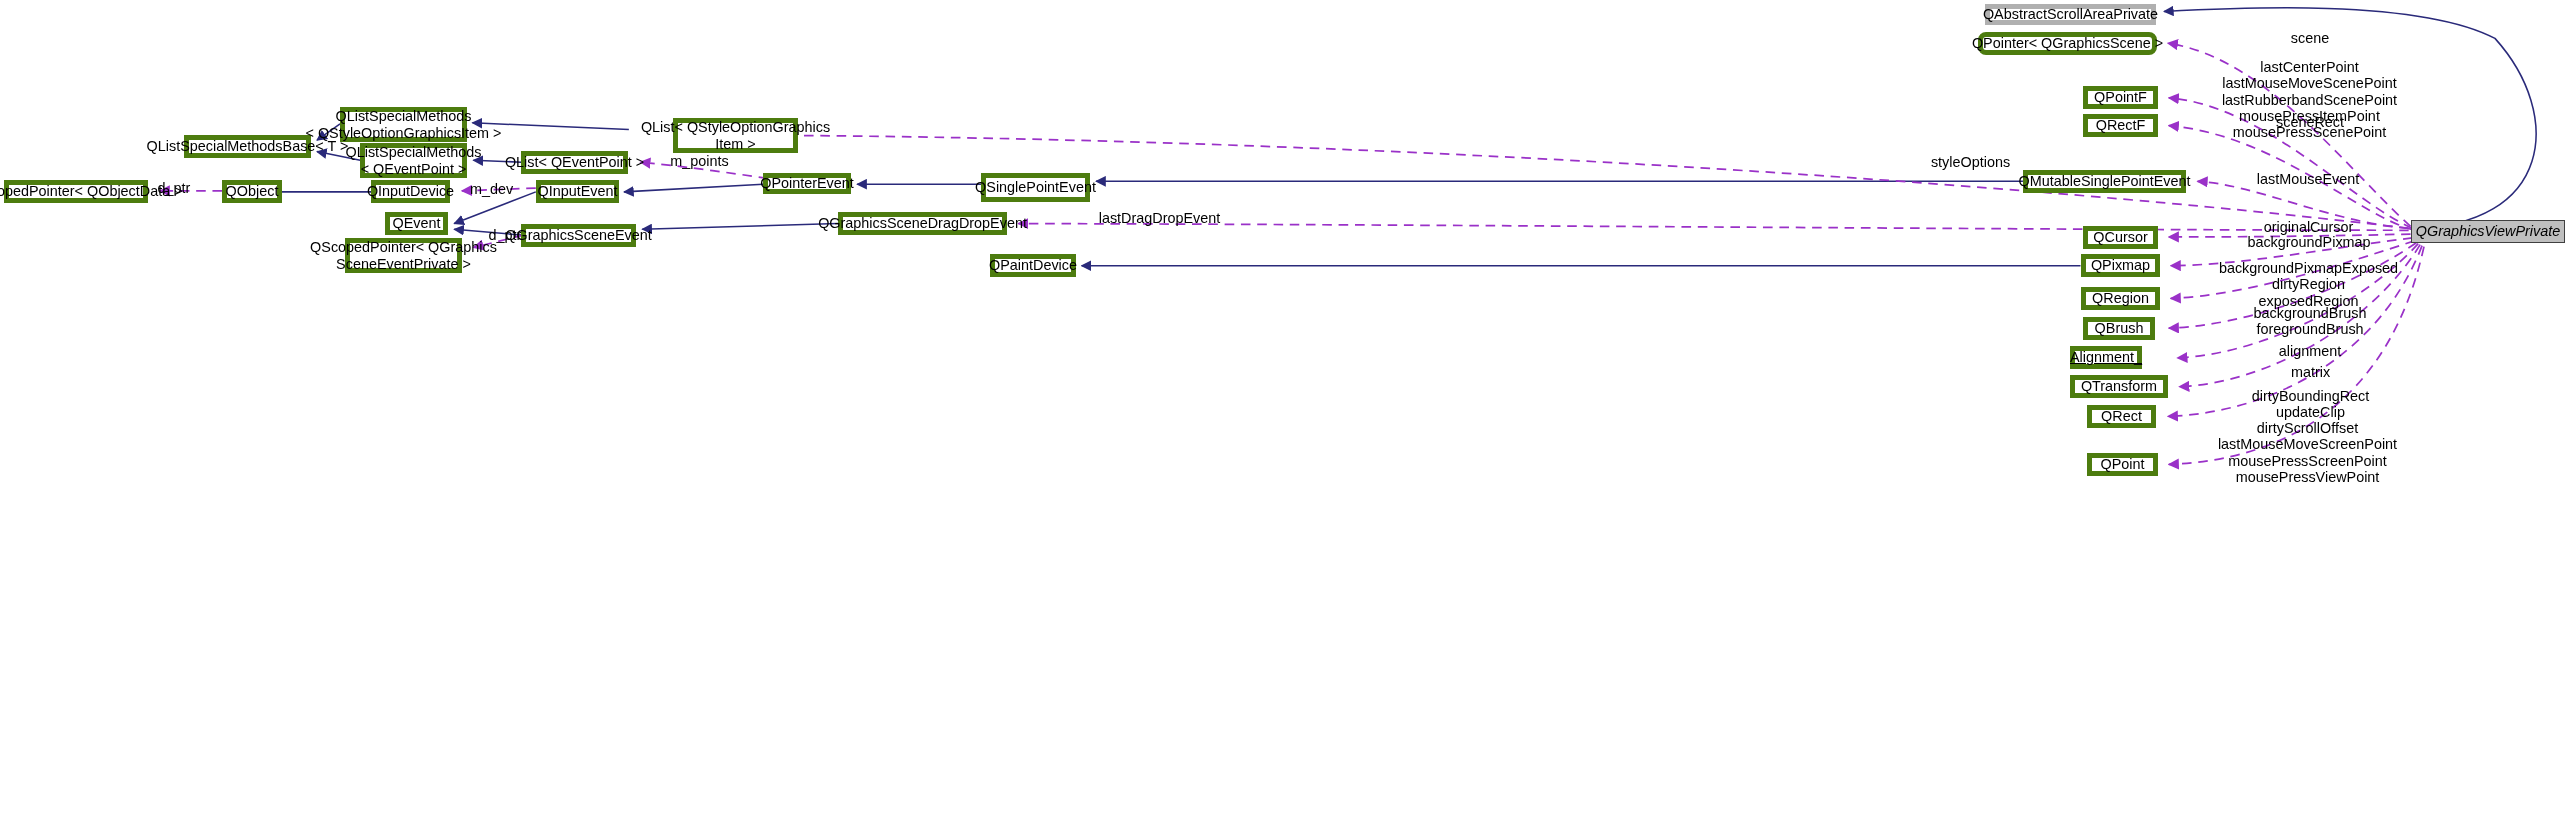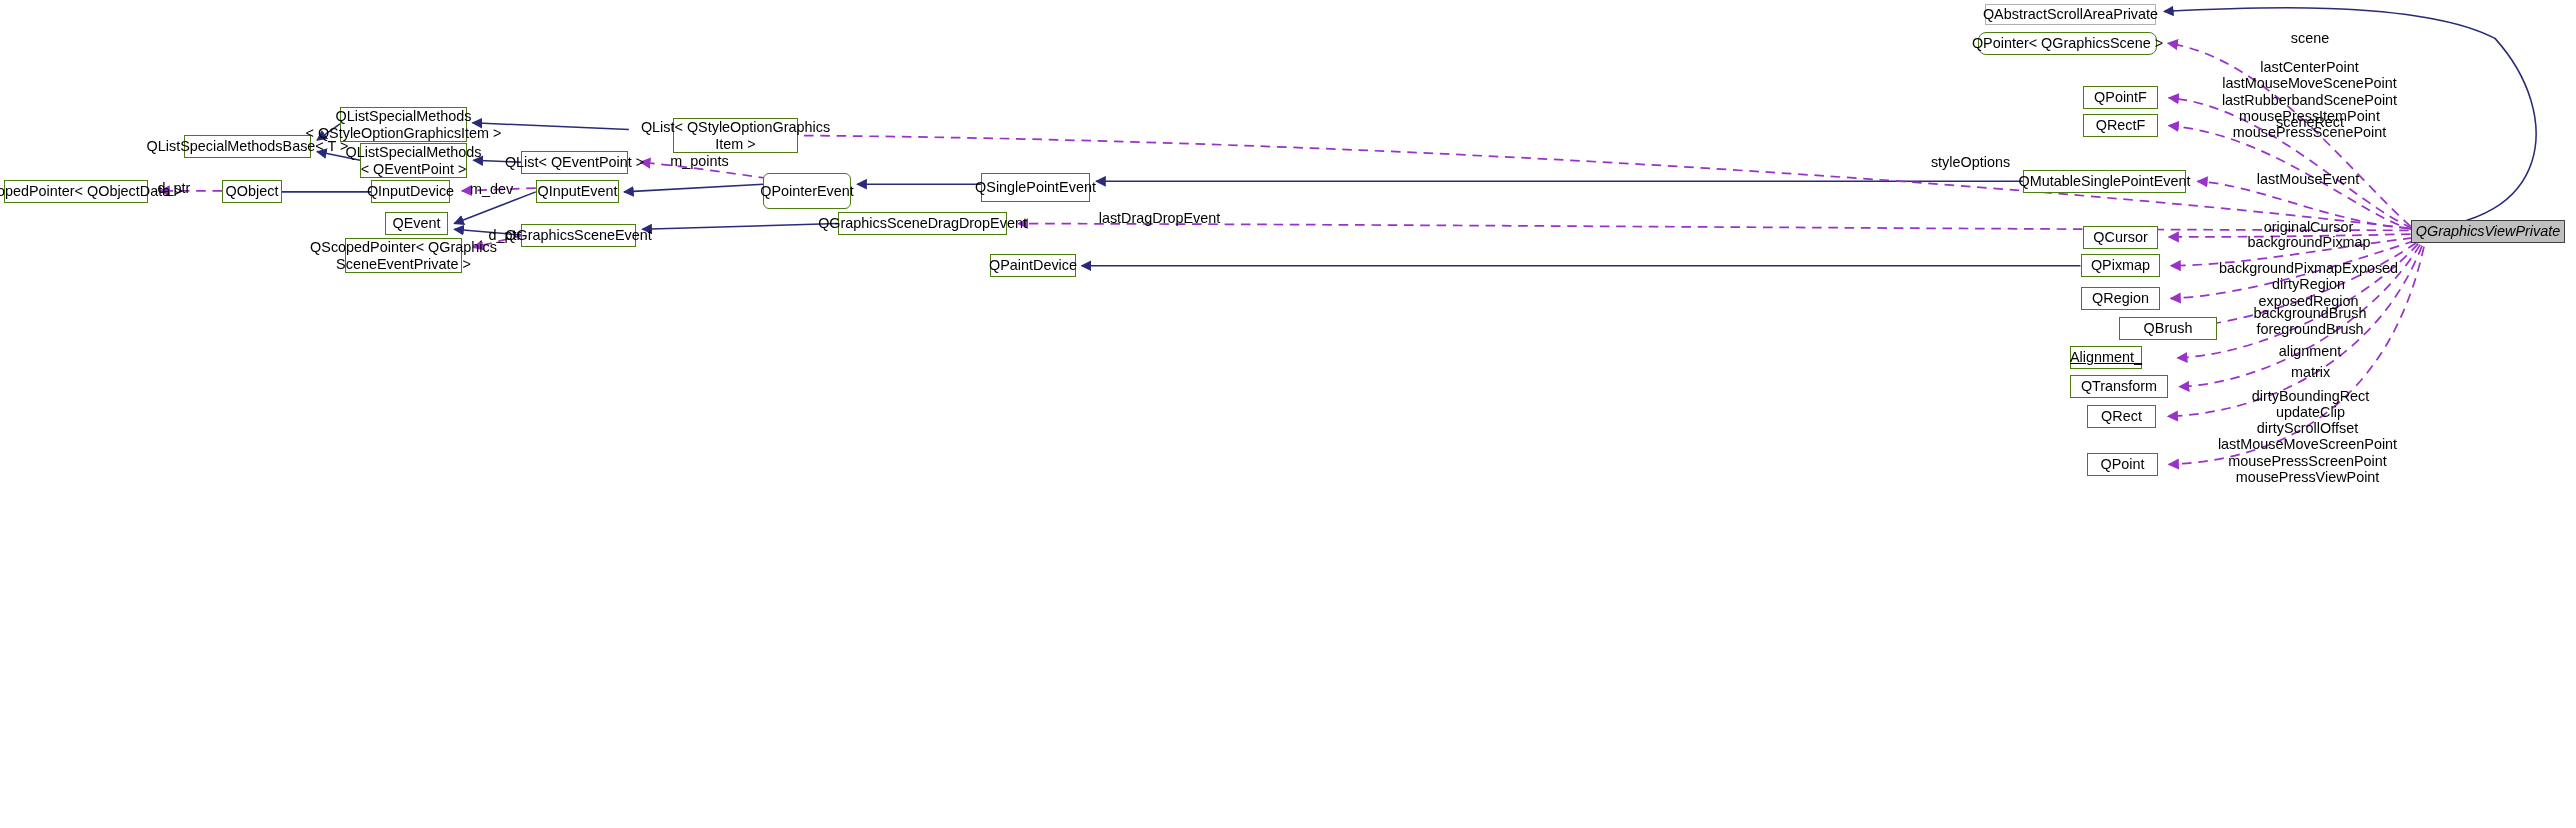--- a/index.html
+++ b/index.html
@@ -20,21 +20,21 @@
   #edges {
     position: absolute;
     left: 0; top: 0;
     width: 2576px;
     height: 828px;
     pointer-events: none;
   }
   .node {
     position: absolute;
     box-sizing: border-box;
-    border: 1px solid #4d7c0f;
+    border: 5px solid #4d7c0f;
     background: #ffffff;
     color: #000000;
     font-size: 14.4px;
     line-height: 16.3px;
     text-align: center;
     display: flex;
     align-items: center;
     justify-content: center;
     white-space: pre;
     z-index: 5;
@@ -141,21 +141,21 @@
 
   <div id="nodes-layer">
       <div class="node faded" style="left: 1985px; top: 3.8px; width: 171px; height: 21px;">QAbstractScrollAreaPrivate</div>
       <div class="node" style="left: 1978px; top: 32px; width: 179px; height: 23px; border-radius: 8px;">QPointer&lt; QGraphicsScene &gt;</div>
       <div class="node" style="left: 2083px; top: 86px; width: 75px; height: 23px;">QPointF</div>
       <div class="node" style="left: 2083px; top: 114px; width: 75px; height: 23px;">QRectF</div>
       <div class="node" style="left: 2023px; top: 170px; width: 163px; height: 23px;">QMutableSinglePointEvent</div>
       <div class="node" style="left: 2083px; top: 226px; width: 75px; height: 23px;">QCursor</div>
       <div class="node" style="left: 2081px; top: 254px; width: 79px; height: 23px;">QPixmap</div>
       <div class="node" style="left: 2081px; top: 287px; width: 79px; height: 23px;">QRegion</div>
-      <div class="node" style="left: 2083px; top: 317px; width: 98px; height: 23px; margin-left: 36px;">QBrush</div>
+      <div class="node" style="left: 2083px; top: 317px; width: 72px; height: 23px;">QBrush</div>
       <div class="node" style="left: 2070px; top: 346px; width: 72px; height: 23px; text-decoration: underline;">Alignment_</div>
       <div class="node" style="left: 2070px; top: 375px; width: 98px; height: 23px;">QTransform</div>
       <div class="node" style="left: 2087px; top: 405px; width: 69px; height: 23px;">QRect</div>
       <div class="node" style="left: 2087px; top: 453px; width: 71px; height: 23px;">QPoint</div>
       <div class="node current" style="left: 2411px; top: 220px; width: 154px; height: 23px; font-style: italic;">QGraphicsViewPrivate</div>
       <div class="node" style="left: 184px; top: 135px; width: 127px; height: 23px;">QListSpecialMethodsBase&lt; T &gt;</div>
       <div class="node" style="left: 340px; top: 107px; width: 127px; height: 35px;">QListSpecialMethods
 &lt; QStyleOptionGraphicsItem &gt;</div>
       <div class="node" style="left: 360px; top: 143px; width: 107px; height: 35px;">QListSpecialMethods
 &lt; QEventPoint &gt;</div>
@@ -163,21 +163,21 @@
 Item &gt;</div>
       <div class="node" style="left: 521px; top: 151px; width: 107px; height: 23px;">QList&lt; QEventPoint &gt;</div>
       <div class="node" style="left: 3.8px; top: 180px; width: 144px; height: 23px;">QScopedPointer&lt; QObjectData &gt;</div>
       <div class="node" style="left: 222px; top: 180px; width: 60px; height: 23px;">QObject</div>
       <div class="node" style="left: 371px; top: 180px; width: 79px; height: 23px;">QInputDevice</div>
       <div class="node" style="left: 536px; top: 180px; width: 83px; height: 23px;">QInputEvent</div>
       <div class="node" style="left: 385px; top: 212px; width: 63px; height: 23px;">QEvent</div>
       <div class="node" style="left: 521px; top: 224px; width: 115px; height: 23px;">QGraphicsSceneEvent</div>
       <div class="node" style="left: 345px; top: 238px; width: 117px; height: 35px;">QScopedPointer&lt; QGraphics
 SceneEventPrivate &gt;</div>
-      <div class="node" style="left: 763px; top: 173px; width: 88px; height: 36px; border-radius: 6px;">QPointerEvent</div>
+      <div class="node" style="left: 763px; top: 173px; width: 88px; height: 21px;">QPointerEvent</div>
       <div class="node" style="left: 981px; top: 173px; width: 109px; height: 29px;">QSinglePointEvent</div>
       <div class="node" style="left: 838px; top: 212px; width: 169px; height: 23px;">QGraphicsSceneDragDropEvent</div>
       <div class="node" style="left: 990px; top: 254px; width: 86px; height: 23px;">QPaintDevice</div>
     </div>
   <div id="labels-layer">
       <div class="edge-label" style="left: 2267px; top: 30px; width: 86px;">scene</div>
       <div class="edge-label" style="left: 2207px; top: 59px; width: 205px;">lastCenterPoint
 lastMouseMoveScenePoint
 lastRubberbandScenePoint
 mousePressItemPoint

